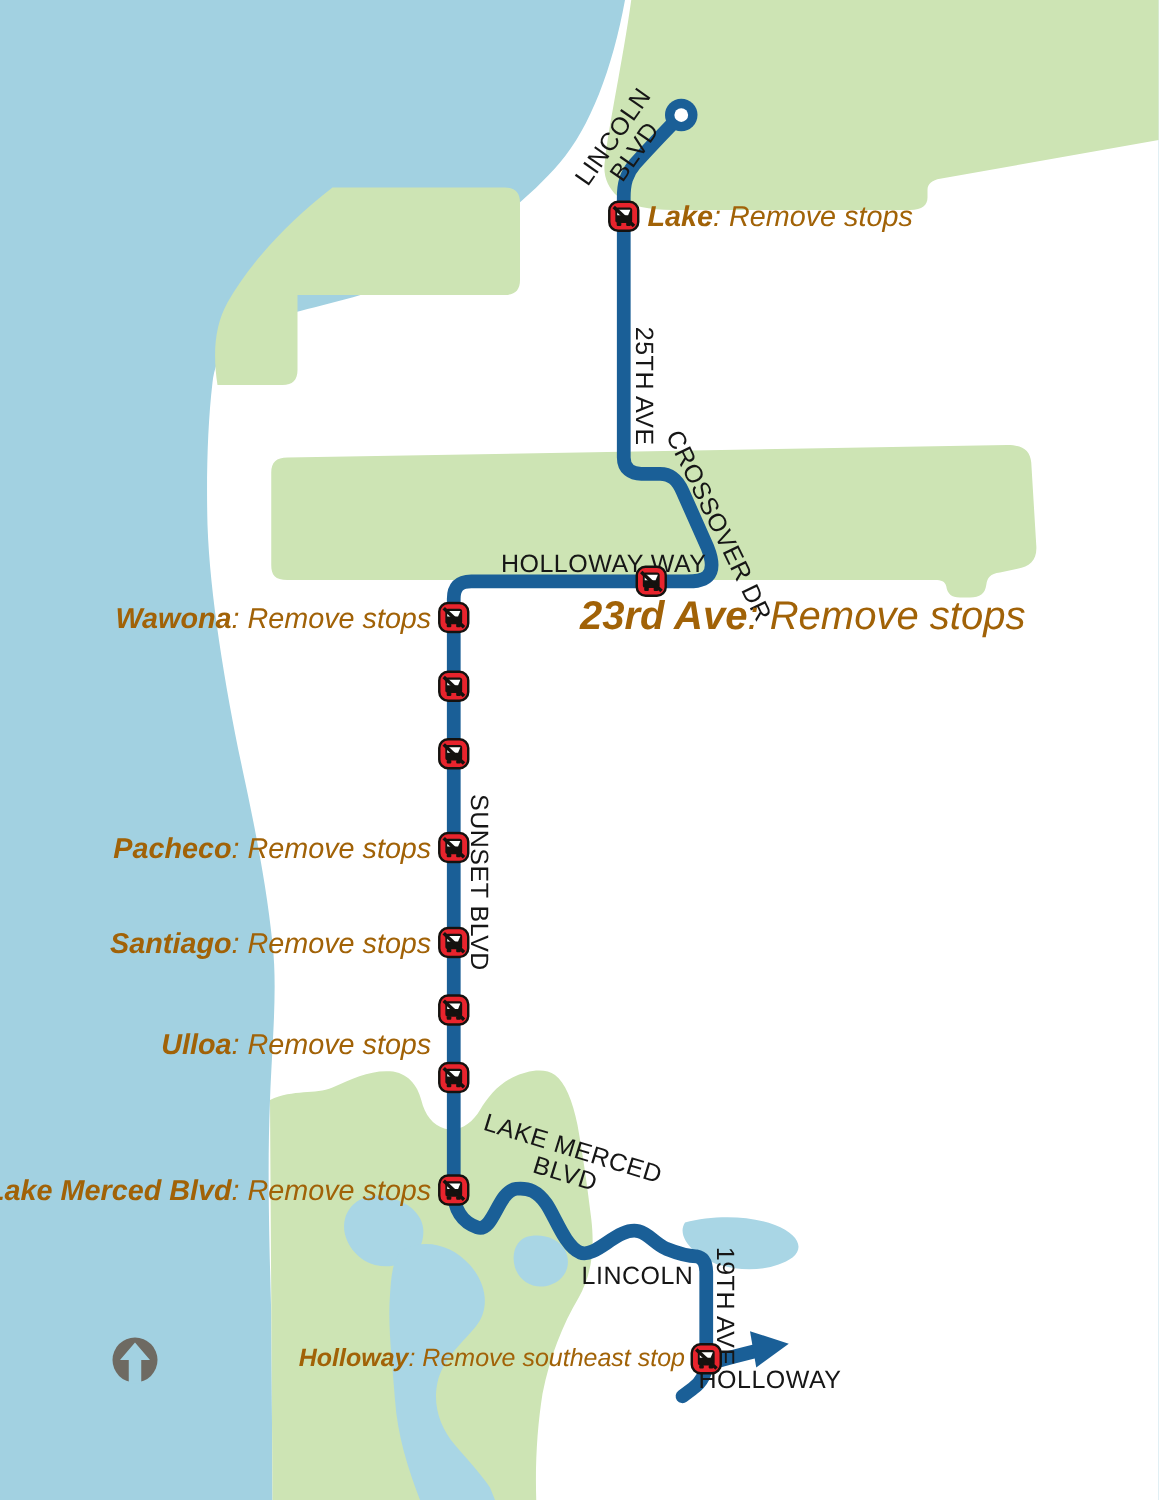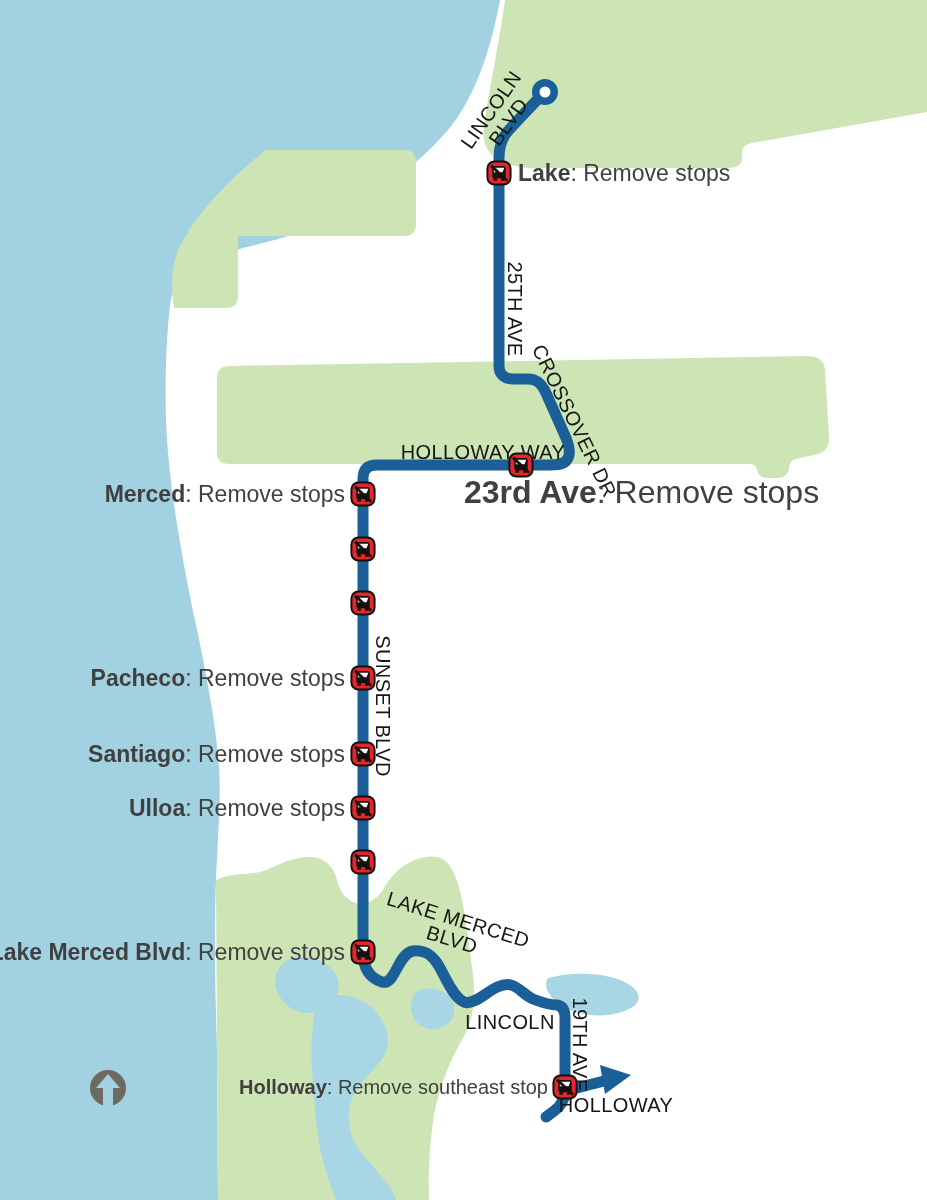--- a/index.html
+++ b/index.html
@@ -23,33 +23,33 @@
   .mk-pacheco{left:363px;top:678px;}
   .mk-santiago{left:363px;top:754px;}
   .mk-ulloa{left:363px;top:808px;}
   .mk-wawona{left:363px;top:862px;}
   .mk-merced{left:363px;top:952px;}
   .mk-holloway{left:565px;top:1087px;}
 
   
   .stop-label{
     position:absolute;z-index:40;
-    font-size:23px;color:#404040;
-    height:30px;line-height:30px;white-space:nowrap;
+    font-size:23px;color:#a16207;
+    height:30px;line-height:30px;white-space:nowrap;font-style:italic;
   }
   .stop-label b{font-weight:700;}
   .align-right{text-align:right;}
   .sl-lake{left:518px;top:158px;}
   .sl-23rd{left:464px;top:477px;font-size:32px;}
   .sl-irving{right:582px;top:479px;}
   .sl-kirkham{right:582px;top:534px;}
   .sl-moraga{right:582px;top:588px;}
   .sl-pacheco{right:582px;top:663px;text-align:center;}
   .sl-santiago{right:582px;top:739px;margin-left:35px;}
-  .sl-ulloa{right:582px;top:793px;margin-left:34px;}
+  .sl-ulloa{right:582px;top:820px;margin-left:34px;}
   .sl-wawona{right:582px;top:847px;}
   .sl-merced{right:582px;top:937px;}
   .sl-holloway{right:379px;top:1072px;font-size:20px;}
 
   
   .street-label{
     position:absolute;z-index:20;
     font-size:20px;color:#161616;letter-spacing:0.4px;
     white-space:nowrap;line-height:21px;
     transform:translate(-50%,-50%);
@@ -146,21 +146,21 @@
   <div class="street-label st-crossover">CROSSOVER DR</div>
   <div class="street-label st-lincoln-way">HOLLOWAY WAY</div>
   <div class="street-label st-sunset">SUNSET BLVD</div>
   <div class="street-label st-merced-blvd"><span>LAKE MERCED</span><br><span>BLVD</span></div>
   <div class="street-label st-winston">LINCOLN</div>
   <div class="street-label st-19th">19TH AVE</div>
   <div class="street-label st-holloway">HOLLOWAY</div>
 
   <div class="stop-label sl-lake"><b>Lake</b><span>: Remove stops</span></div>
   <div class="stop-label sl-23rd"><b>23rd Ave</b><span>: Remove stops</span></div>
-  <div class="stop-label align-right sl-irving"><b>Merced</b><span>: Remove stops</span></div>
+  <div class="stop-label align-right sl-irving"><b>Wawona</b><span>: Remove stops</span></div>
   <div class="stop-label align-right sl-pacheco"><b>Pacheco</b><span>: Remove stops</span></div>
   <div class="stop-label align-right sl-santiago"><b>Santiago</b><span>: Remove stops</span></div>
   <div class="stop-label align-right sl-ulloa"><b>Ulloa</b><span>: Remove stops</span></div>
   <div class="stop-label align-right sl-merced"><b>Lake Merced Blvd</b><span>: Remove stops</span></div>
   <div class="stop-label align-right sl-holloway"><b>Holloway</b><span>: Remove southeast stop</span></div>
 
   <div class="marker mk-lake">
       <svg viewBox="0 0 24 24">
         <rect x="1.3" y="1.3" width="21.4" height="21.4" rx="6.5" stroke-width="1.8" fill="#E8242D" stroke="#14120F"></rect>
         <rect x="5.8" y="5.5" width="12.4" height="11.4" rx="2" fill="#14120F"></rect>

